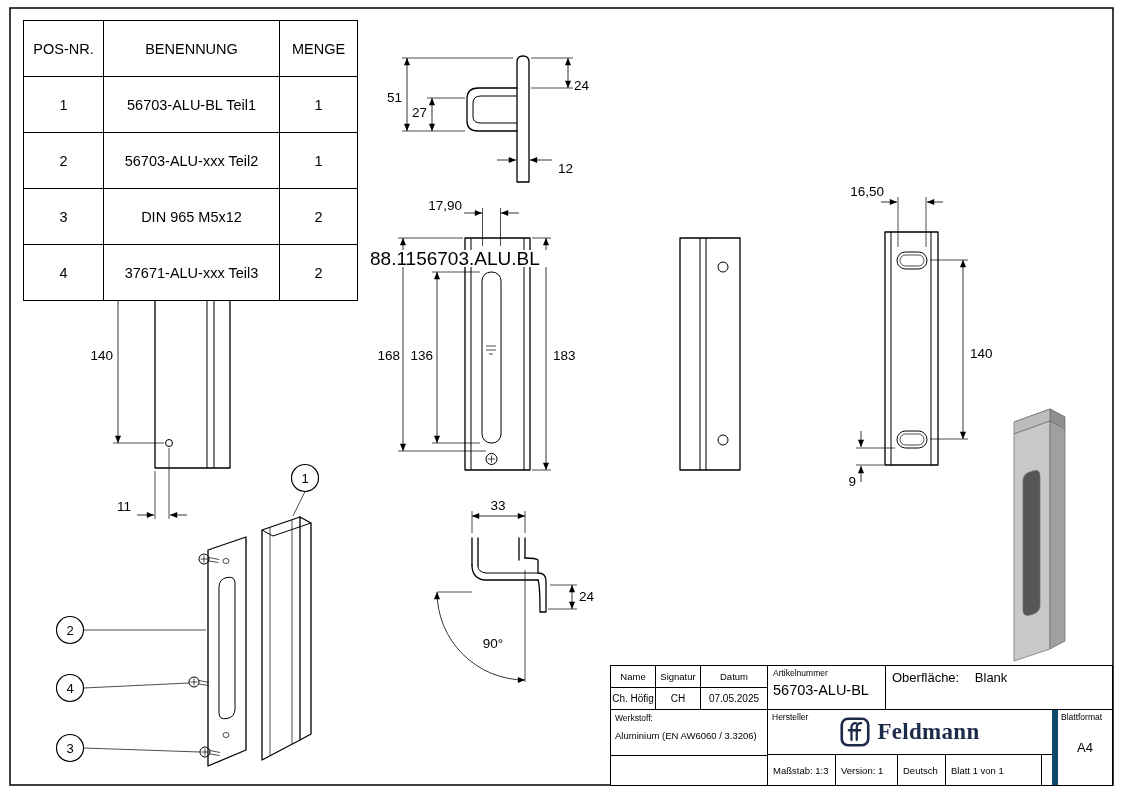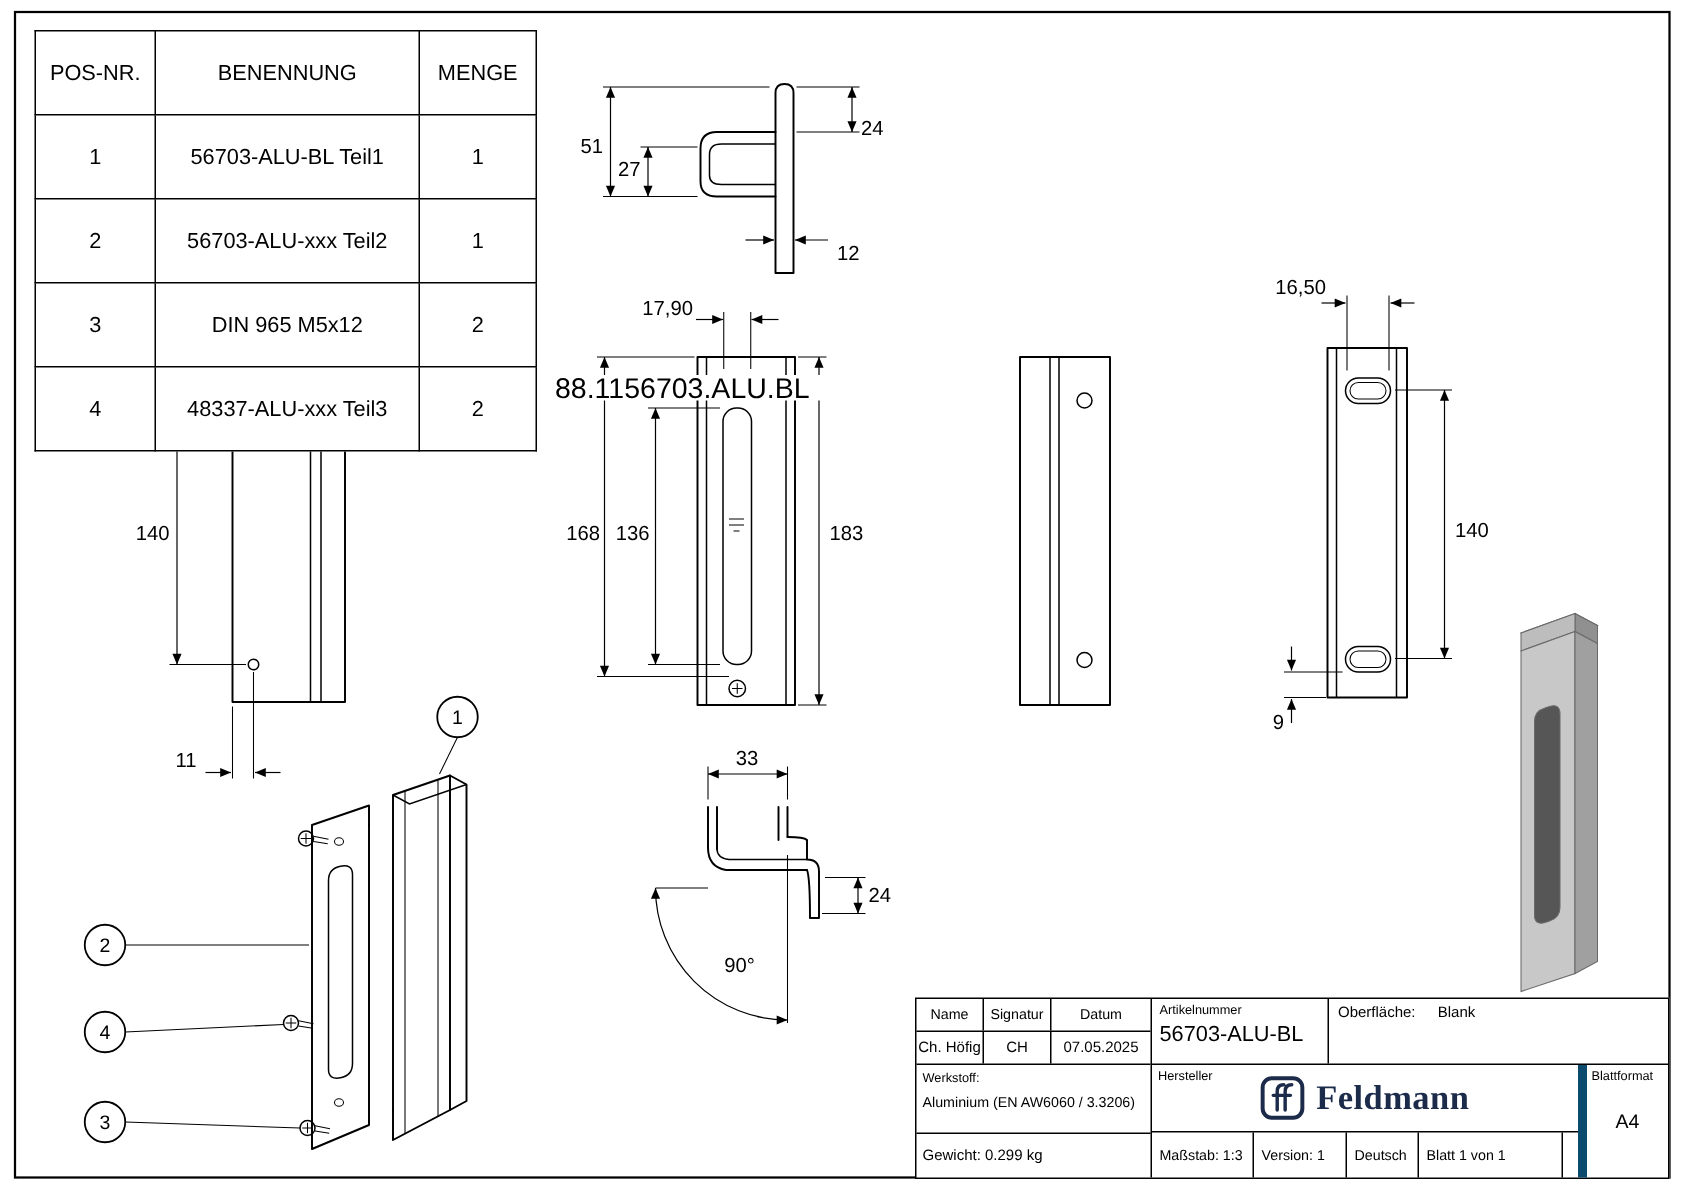--- a/index.html
+++ b/index.html
@@ -28,21 +28,21 @@
   .tb-r1 .c{font-size:9.5px;}
   .tb-r2 .c{font-size:10px;}
   .c.w1{width:45px;} .c.w2{width:45px;} .c.w3{flex:1;border-right:none;}
   .tb-werk{height:46px;border-bottom:1px solid #000;padding:3px 4px;box-sizing:border-box;}
   .tb-werk .val{font-size:9.5px;margin-top:7px;}
   .tb-gew{flex:1;display:flex;align-items:center;padding:0 4px;font-size:10px;}
   .tb-right{flex:1;display:flex;flex-direction:column;}
   .tb-top{height:44px;border-bottom:1px solid #000;display:flex;box-sizing:border-box;}
   .tb-art{width:118px;border-right:1px solid #000;padding:2px 5px;box-sizing:border-box;}
   .tb-art .big{font-size:14.5px;margin-top:4px;white-space:nowrap;}
-  .tb-ober{flex:1;padding:4px 6px;font-size:10px;}
+  .tb-ober{flex:1;padding:4px 6px;font-size:13px;}
   .tb-ober .v{margin-left:12px;}
   .tb-lower{flex:1;display:flex;}
   .tb-lowerleft{flex:1;border-right:6px solid #0c4a6e;display:flex;flex-direction:column;box-sizing:border-box;}
   .tb-herst{height:45px;border-bottom:1px solid #000;position:relative;box-sizing:border-box;}
   .tb-herst .lbl{position:absolute;top:2px;left:4px;}
   .logo{display:flex;align-items:center;justify-content:center;gap:7px;height:100%;text-align:center;}
   .logotext{font-family:"Liberation Serif",serif;font-weight:bold;font-size:23px;color:#1c2b4a;letter-spacing:.3px;}
   .tb-botrow{flex:1;display:flex;align-items:stretch;}
   .bc{border-right:1px solid #000;display:flex;align-items:center;padding:0 5px;font-size:9.5px;box-sizing:border-box;white-space:nowrap;}
   .bc.m1{width:68px;} .bc.m2{width:62px;} .bc.m3{width:48px;} .bc.m4{width:96px;} .bc.fill{flex:1;border-right:none;}
@@ -268,44 +268,41 @@
         <td>56703-ALU-xxx Teil2</td>
         <td>1</td>
       </tr>
       <tr>
         <td>3</td>
         <td>DIN 965 M5x12</td>
         <td>2</td>
       </tr>
       <tr>
         <td>4</td>
-        <td>48337-ALU-xxx Teil3</td>
+        <td>37671-ALU-xxx Teil3</td>
         <td>2</td>
       </tr>
     </tbody>
   </table>
 
   <div class="tb">
     <div class="tb-left">
       <div class="tb-r1">
         <div class="c w1">Name</div>
         <div class="c w2">Signatur</div>
         <div class="c w3">Datum</div>
       </div>
       <div class="tb-r2">
         <div class="c w1">Ch. Höfig</div>
         <div class="c w2">CH</div>
         <div class="c w3">07.05.2025</div>
       </div>
       <div class="tb-werk">
         <div class="lbl">Werkstoff:</div>
         <div class="val">Aluminium (EN AW6060 / 3.3206)</div>
-      </div>
-      <div class="tb-gew">
-        <span>Gewicht: 0.299 kg</span>
       </div>
     </div>
     <div class="tb-right">
       <div class="tb-top">
         <div class="tb-art">
           <div class="lbl">Artikelnummer</div>
           <div class="big">56703-ALU-BL</div>
         </div>
         <div class="tb-ober">
           <span>Oberfläche:</span>

